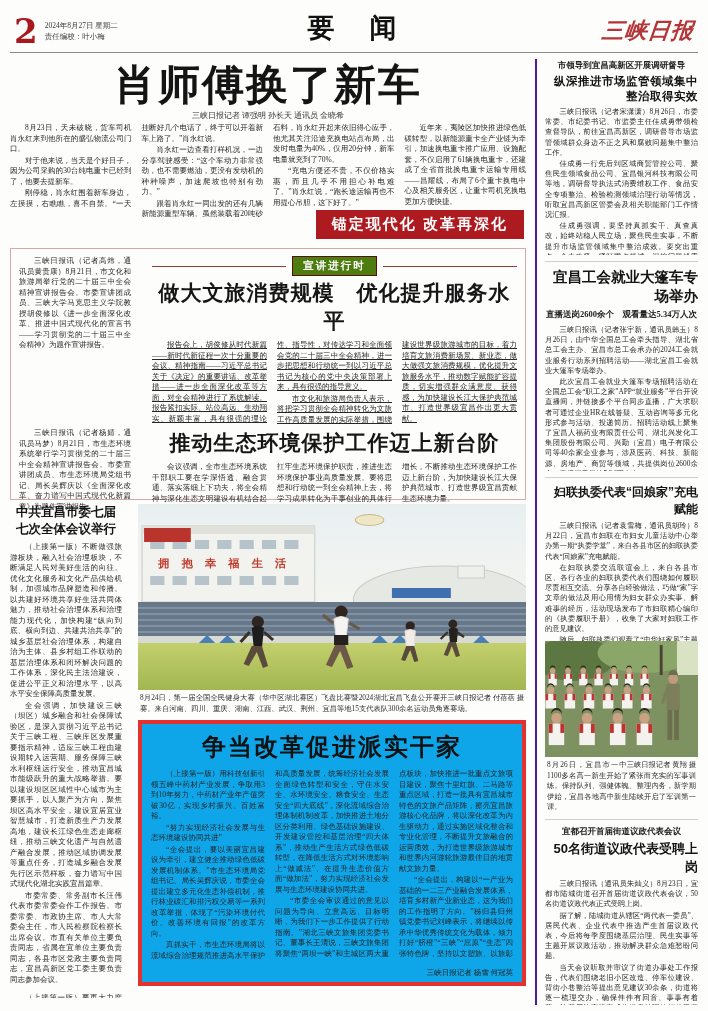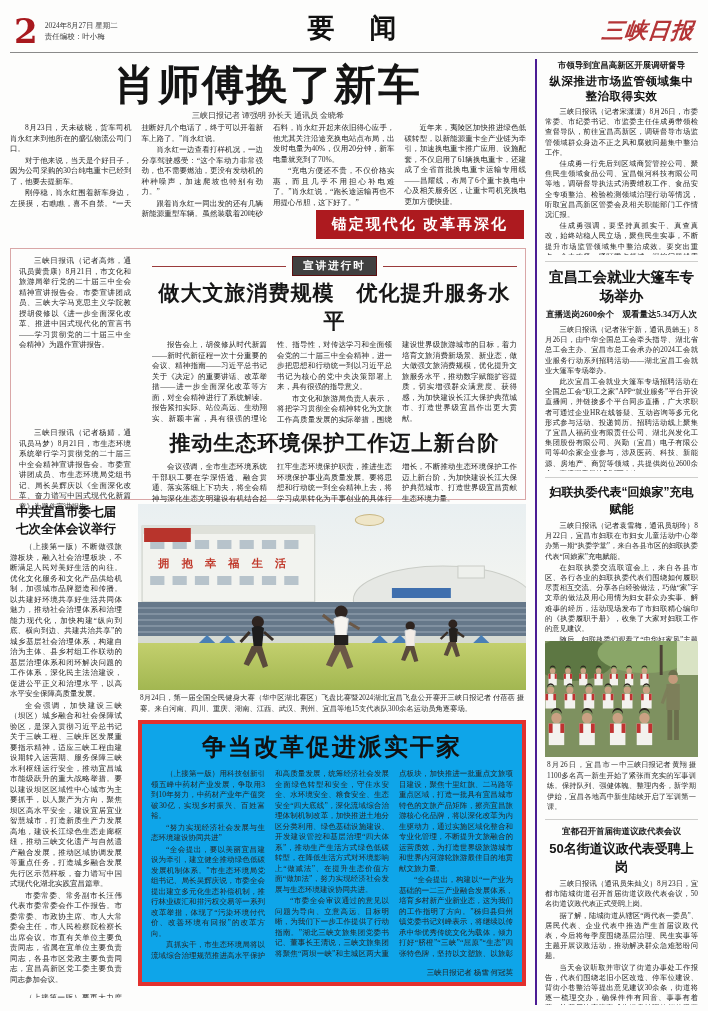--- a/index.html
+++ b/index.html
@@ -32,43 +32,43 @@
     font-family:"Liberation Sans",sans-serif;font-weight:bold;font-size:15px;letter-spacing:2px;
     padding:5px 16px;box-shadow:0 0 0 3px #fdfdfc;}
   
   .lecture-box{border:1px solid #d9a7a7;margin-top:7px;padding:7px 8px 6px;box-sizing:border-box;height:252px;}
   .lb-row{display:grid;grid-template-columns:112px 1fr;column-gap:21px;}
   .lb-lead{overflow:hidden;}
   .lb-row1 .lb-lead{height:128px;}
   .lb-row2 .lb-lead{height:96px;}
   .badge-line{display:flex;align-items:center;gap:6px;margin:0 0 3px;}
   .badge-line .line{flex:1;border-top:1px solid #9a3b3b;}
-  .lb-badge{background:#404040;color:#fff;font-family:"Liberation Sans",sans-serif;font-weight:bold;
+  .lb-badge{background:#4d7c0f;color:#fff;font-family:"Liberation Sans",sans-serif;font-weight:bold;
     font-size:10.5px;padding:2px 10px;border:1px solid #5d0f10;letter-spacing:2px;}
   .lb-h{margin:1px 0 5px;text-align:center;font-size:21px;font-weight:bold;color:#161616;
     font-family:"Liberation Serif",serif;letter-spacing:1px;}
   .cols3{column-count:3;column-gap:10px;overflow:hidden;}
-  .lb-row1 .cols3{height:88px;}
+  .lb-row1 .cols3{height:88px;text-decoration:underline;}
   .lb-row2 .cols3{height:62px;}
   
   .bottom{display:grid;grid-template-columns:112px 1fr;column-gap:16px;margin-top:4px;height:498px;}
   .left-art h3{margin:0 0 4px;font-size:12.5px;text-align:center;font-weight:bold;letter-spacing:0;color:#141414;}
   .left-art .body-sm{height:456px;overflow:hidden;}
   .left-cont{margin-top:8px;}
   .photo-wrap svg{display:block;width:100%;height:186px;background:#dfe5e8;}
   .caption{font-size:7.3px;line-height:1.45;text-align:justify;color:#2b2b2b;margin:3px 2px 0;}
   .caption .credit{float:right;white-space:nowrap;}
   .red-box{border:4px solid #e2312e;margin-top:6px;padding:7px 9px 5px;box-sizing:border-box;height:266px;background:#0ea5e9;}
   .red-box h2{margin:0 0 6px;text-align:center;font-size:24px;font-weight:bold;color:#111;letter-spacing:2px;}
   .red-box .cols3{height:196px;}
   .rb-credit{text-align:right;font-size:7.5px;margin-top:3px;color:#222;}
   
   .kicker{text-align:center;font-size:8.5px;font-weight:bold;color:#222;margin:1px 0 2px;
     font-family:"Liberation Sans",sans-serif;}
-  .rail h4{margin:0 0 3px;text-align:center;font-family:"Liberation Sans","DejaVu Sans",sans-serif;
+  .rail h4{margin:0 0 3px;text-align:right;font-family:"Liberation Sans","DejaVu Sans",sans-serif;
     font-weight:bold;color:#141414;}
   .rail-a h4{font-size:11.5px;letter-spacing:0.5px;}
   .rail-b h4{font-size:14.5px;}
   .rail-c h4{font-size:12px;}
   .rail-d h4{font-size:13px;}
   .subhead{text-align:center;font-size:8.5px;font-weight:bold;color:#222;margin:0 0 4px;}
   .rail .body-sm{font-size:7.3px;}
   .rail-sep{border:none;border-top:1px solid #cfcfcd;margin:6px 0;}
   .ra-body{height:148px;overflow:hidden;}
   .rb-body{height:146px;overflow:hidden;}

